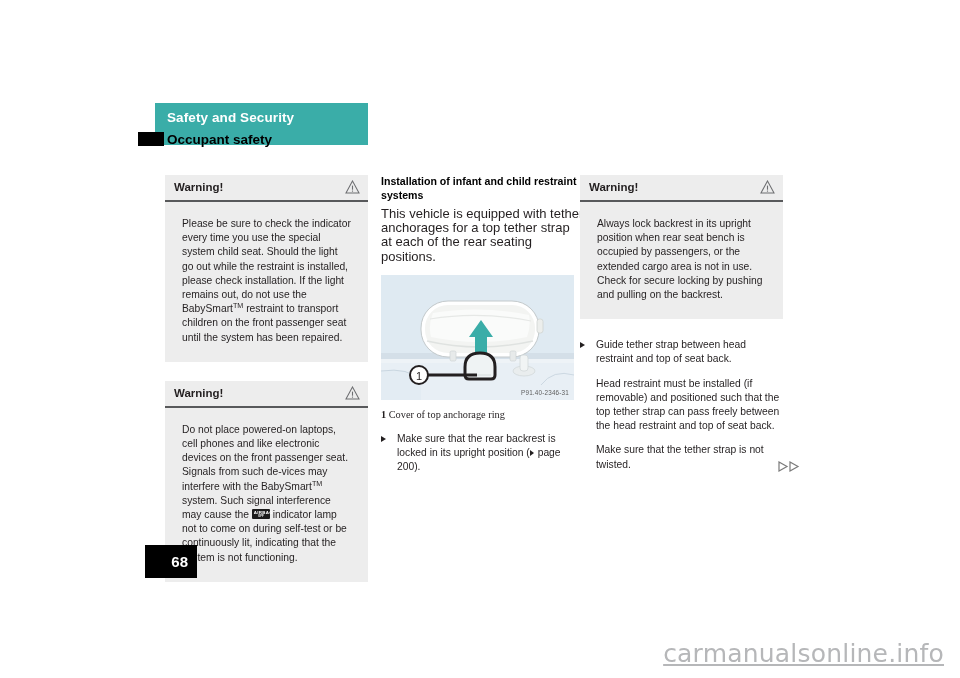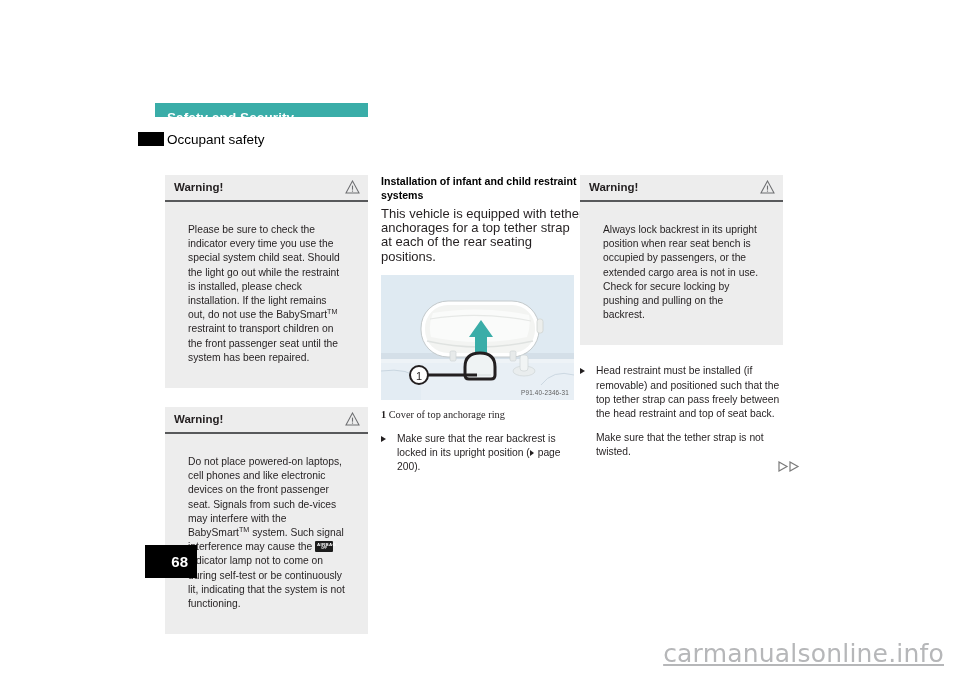--- a/index.html
+++ b/index.html
@@ -15,21 +15,21 @@
     color: #000000;
     overflow: hidden;
   }
 
   
   #header-band {
     position: absolute;
     left: 155px;
     top: 103px;
     width: 213px;
-    height: 14px;
+    height: 42px;
     background: #3aada8;
   }
   #header-band-title {
     position: absolute;
     left: 12px;
     top: 7px;
     font-size: 13.5px;
     font-weight: bold;
     color: #ffffff;
     letter-spacing: .1px;
@@ -40,21 +40,21 @@
     top: 132px;
     width: 26px;
     height: 14px;
     background: #000000;
   }
   #section-title {
     position: absolute;
     left: 167px;
     top: 132px;
     font-size: 13.5px;
-    font-weight: normal;
+    font-weight: bold;
     color: #000000;
   }
 
   
   .column {
     position: absolute;
     top: 175px;
     width: 203px;
   }
   #col-left   { left: 165px; }
@@ -88,21 +88,21 @@
     top: 5px;
     width: 15px;
     height: 14px;
   }
   .warning-body {
     padding: 7px 9px 9px 9px;
     font-size: 10.3px;
     line-height: 14.2px;
     color: #231f20;
   }
-  .warning-body p { margin: 14px; }
+  .warning-body p { margin: 8px; }
   sup.tm {
     font-size: 7.2px;
     vertical-align: 4px;
     line-height: 0;
   }
   .airbag-badge {
     display: inline-block;
     background: #1c1c1c;
     color: #ffffff;
     font-size: 4.4px;
@@ -353,20 +353,21 @@
       </svg>
     </div>
     <div class="warning-body">
       <p>Always lock backrest in its upright position when rear seat bench is occupied by passengers, or the extended cargo area is not in use. Check for secure locking by pushing and pulling on the backrest.</p>
     </div>
   </div>
 
 
   <div class="bullet-item">
     <span class="tri"></span>
+    <span>Guide tether strap between head restraint and top of seat back.</span>
   </div>
 
   <p class="cont-para">Head restraint must be installed (if removable) and positioned such that the top tether strap can pass freely between the head restraint and top of seat back.</p>
   <p class="cont-para">Make sure that the tether strap is not twisted.</p>
 
 </div>
 
 <svg id="continuation" viewBox="0 0 22 11">
   <path d="M1 1 L9 5.5 L1 10 Z" fill="none" stroke="#7a7a7a" stroke-width="1.2"></path>
   <path d="M12 1 L20 5.5 L12 10 Z" fill="none" stroke="#7a7a7a" stroke-width="1.2"></path>

